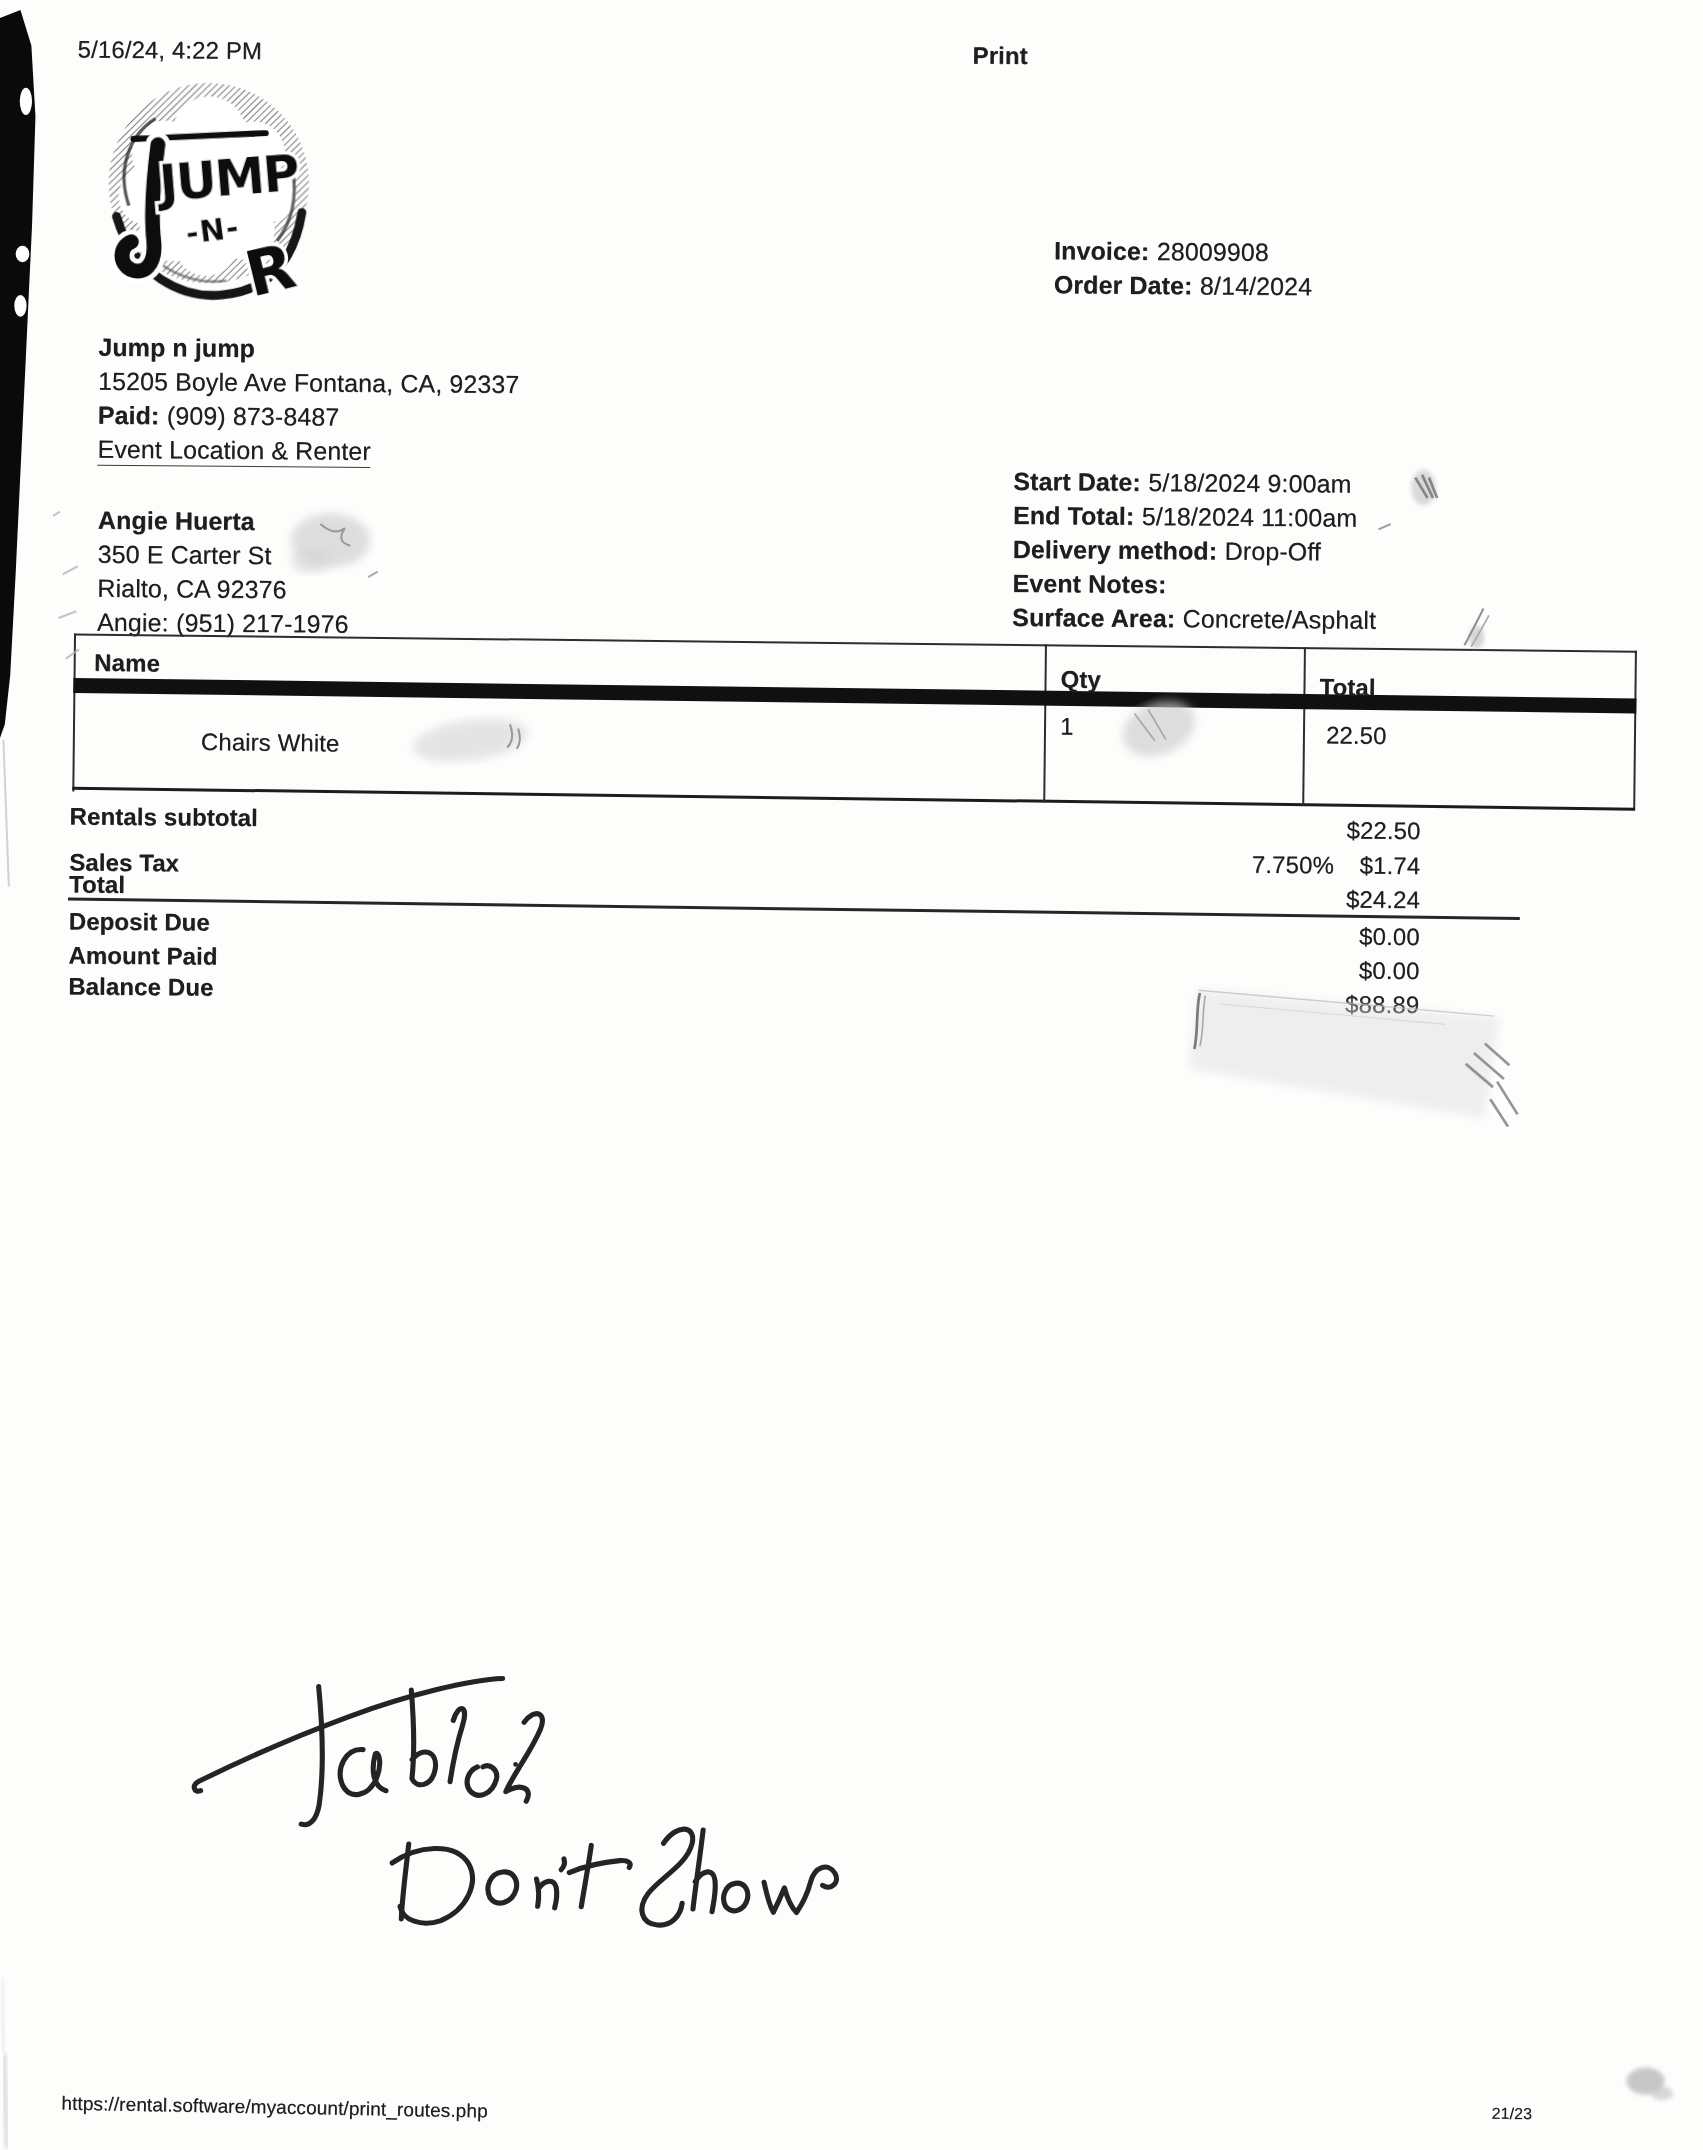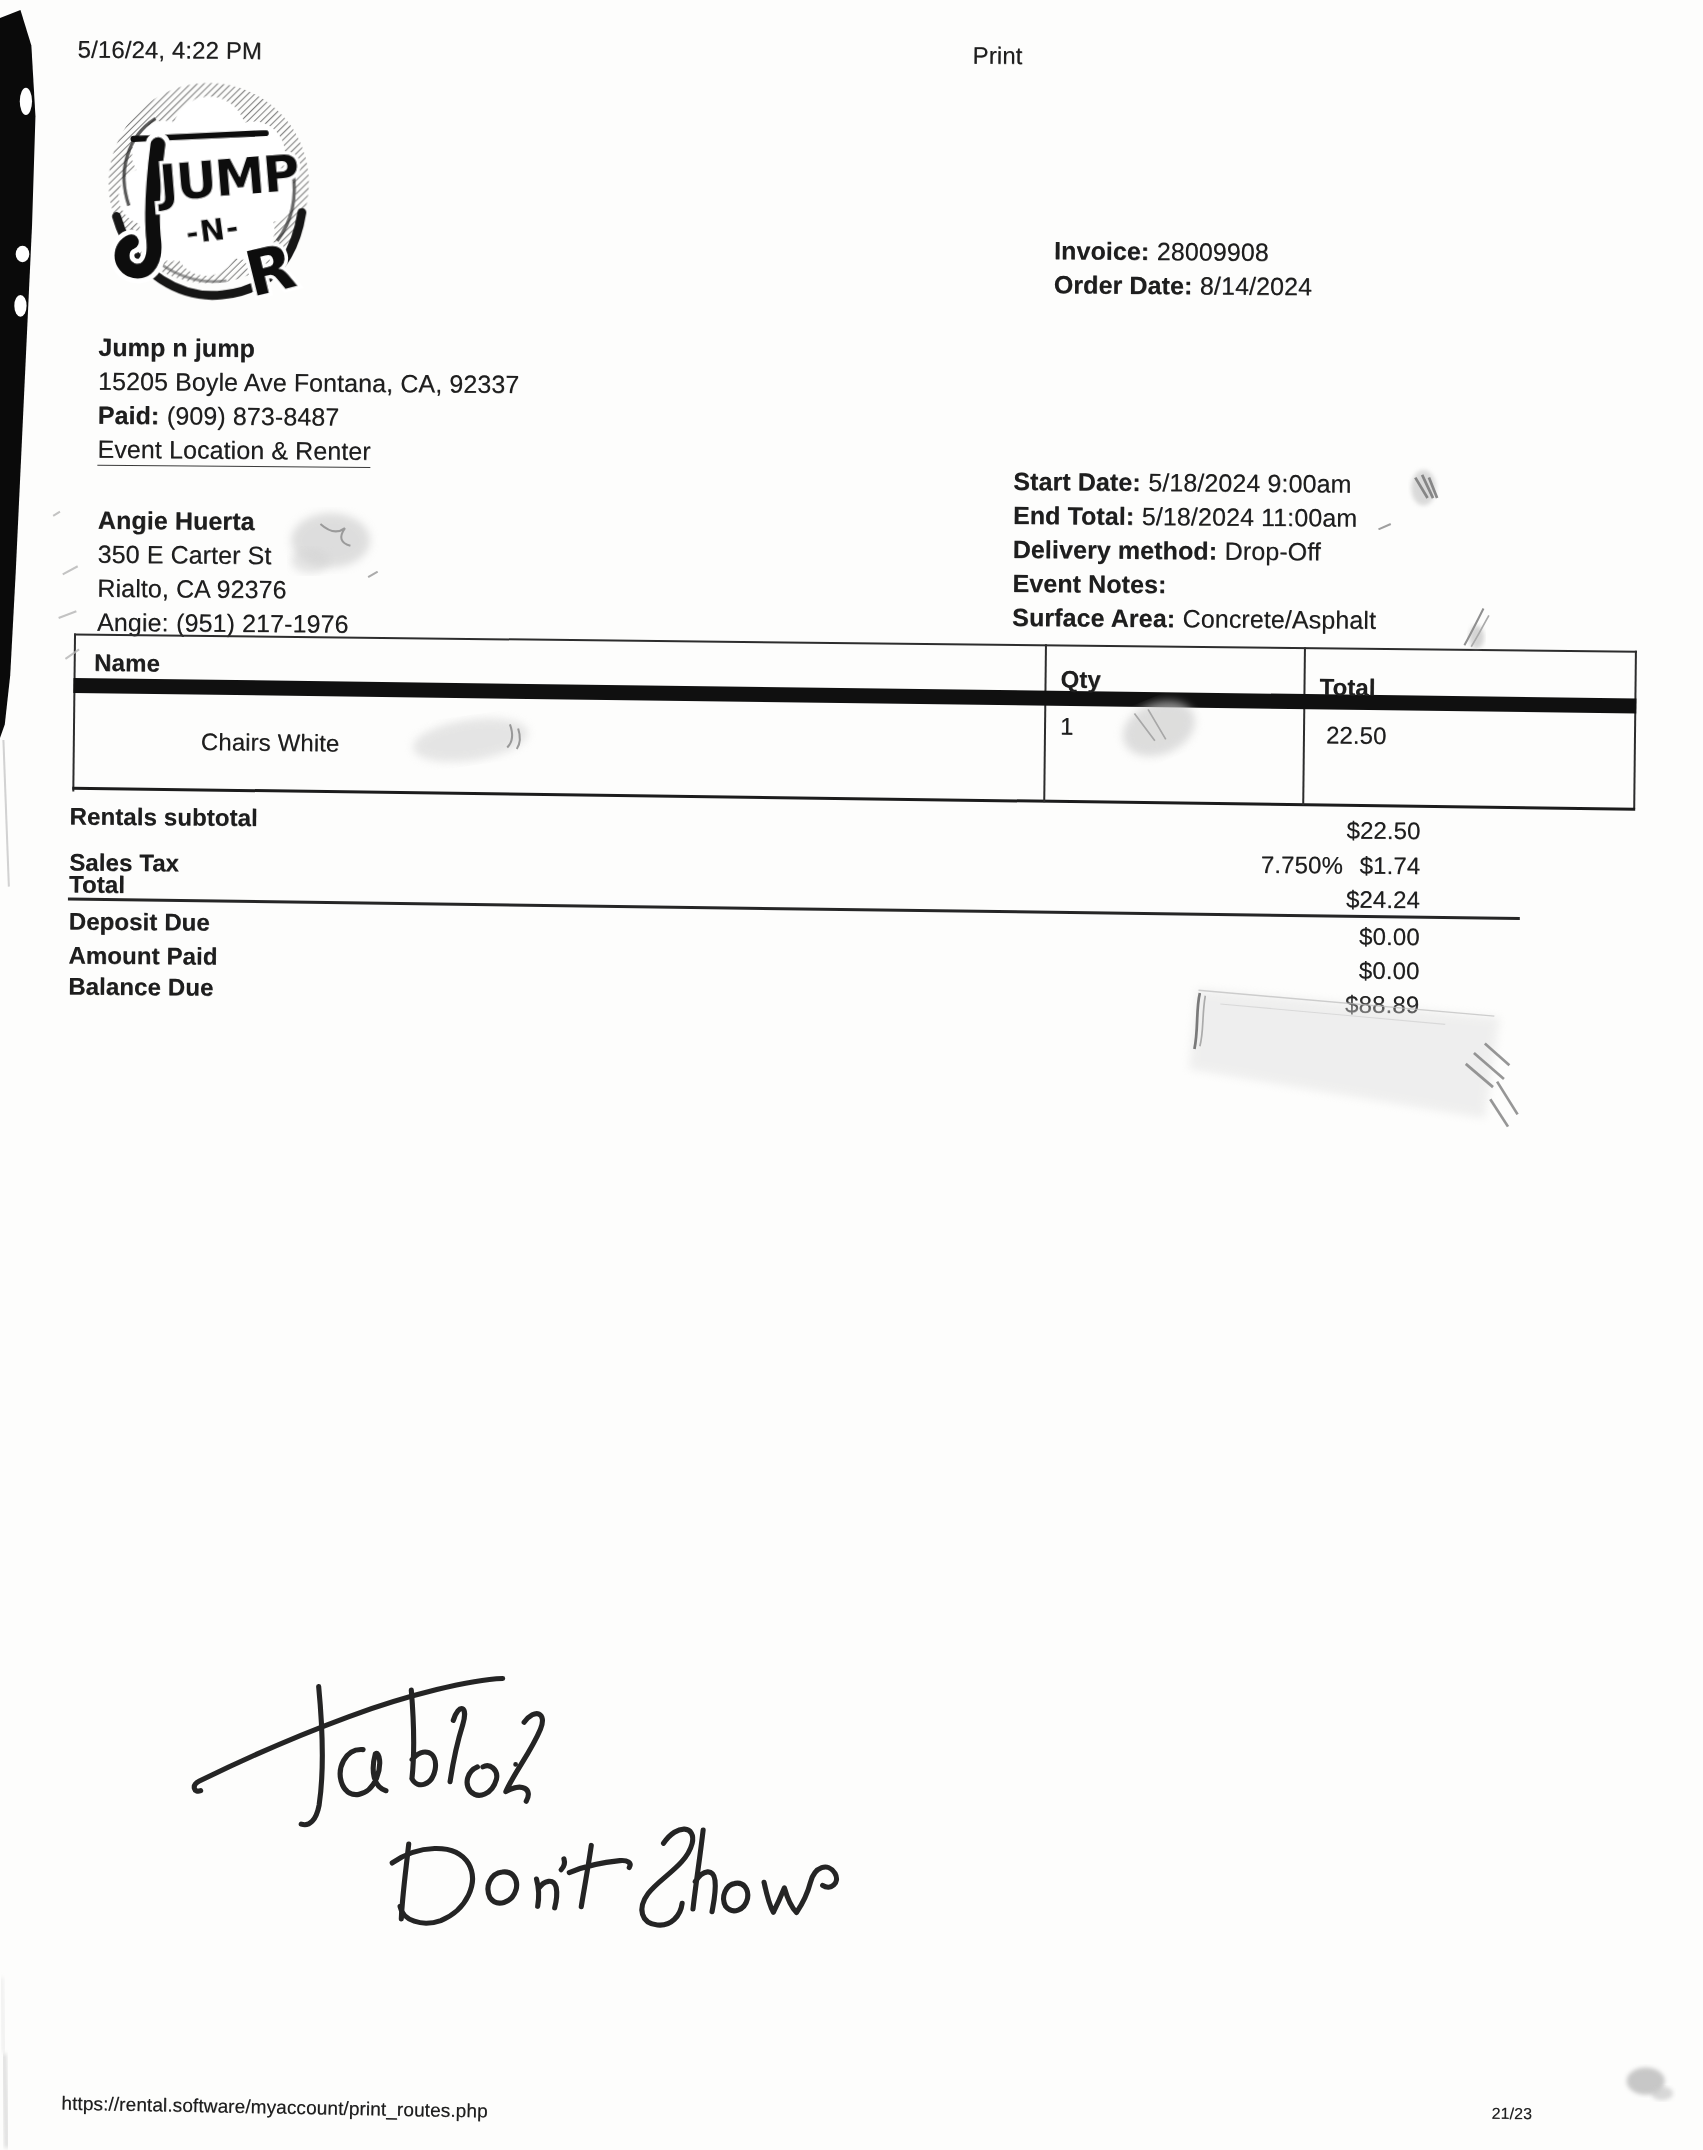--- a/index.html
+++ b/index.html
@@ -40,21 +40,21 @@
   }
   .footer-url{transform:rotate(0.62deg);transform-origin:left top;}
   svg text{font-family:"DejaVu Sans","Liberation Sans",sans-serif;}
 </style>
 </head>
 <body>
 
 <div class="doc">
 
   <div class="abs txt fs34" style="left:78px;top:35px;">5/16/24, 4:22 PM</div>
-  <div class="abs txt fs34" style="left:973px;top:34px;">Print</div>
+  <div class="abs txt fs34" style="left:973px;top:34px;font-weight:bold;">Print</div>
 
   <svg class="abs" style="left:91px;top:67px;" width="233" height="233" viewBox="0 0 342 342" role="img" aria-label="Jump N Jump rubber stamp logo">
     <defs>
       <pattern id="hatch" width="7" height="7" patternUnits="userSpaceOnUse" patternTransform="rotate(45)">
         <line x1="0" y1="0" x2="0" y2="7" stroke="#2c2c2c" stroke-width="2.1"></line>
       </pattern>
       <filter id="lblur">
           <feGaussianBlur stdDeviation="0.6"></feGaussianBlur>
         </filter>
     </defs>
@@ -153,21 +153,21 @@
     </div>
   </div>
 
   <div>
     <div class="abs txt fs34 b" style="left:76px;top:802px;">Rentals subtotal</div>
     <div class="amount txt fs34" style="top:806px;">$22.50</div>
 
     <div class="abs txt fs34 b" style="left:76px;top:836px;margin-top:12px;">Sales Tax</div>
     <div class="amount txt fs34" style="top:841px;">
       <span>7.750%</span>
-      <span style="margin-left:10px;">$1.74</span>
+      <span style="margin-left:19px;">$1.74</span>
     </div>
 
     <div class="abs txt fs34 b" style="left:76px;top:870px;">Total</div>
     <div class="amount txt fs34" style="top:875px;">$24.24</div>
 
     <div class="totline" style="left:75px;top:897px;width:1452px;height:2.7px;transform:rotate(0.32deg);transform-origin:left center;"></div>
 
     <div class="abs txt fs34 b" style="left:76px;top:907px;">Deposit Due</div>
     <div class="amount txt fs34" style="top:912px;">$0.00</div>
 

